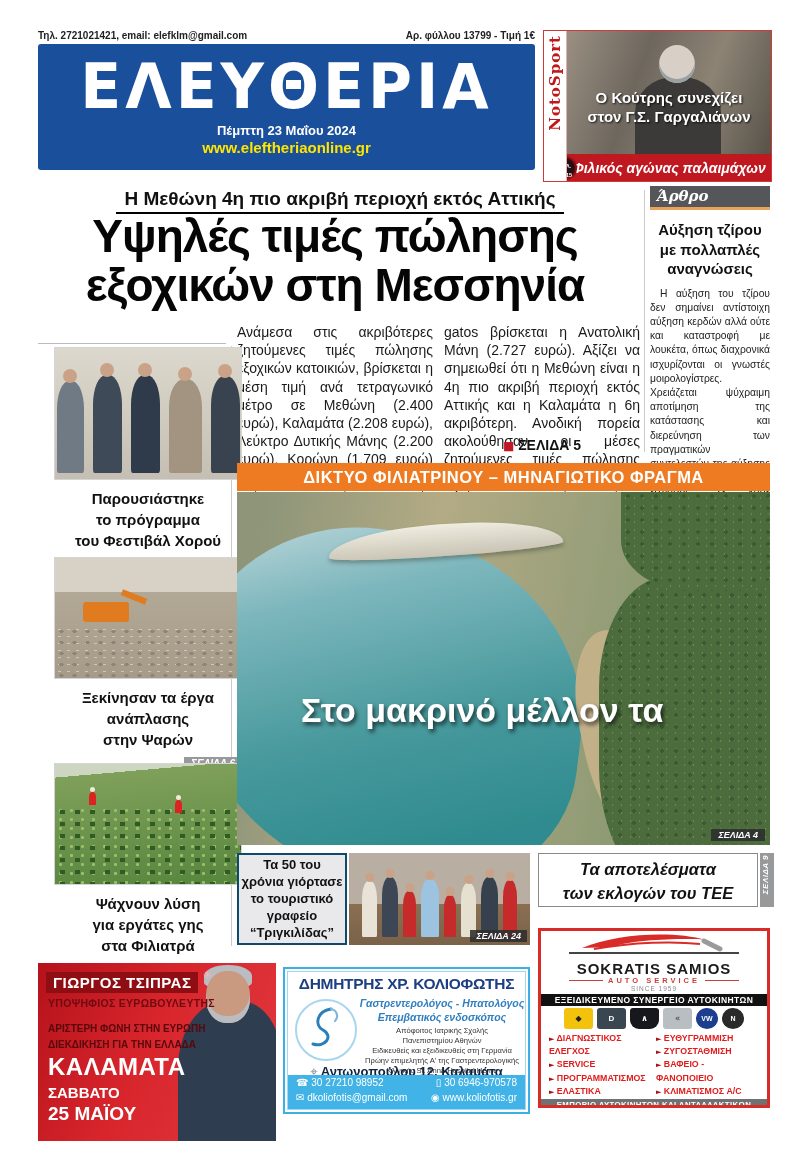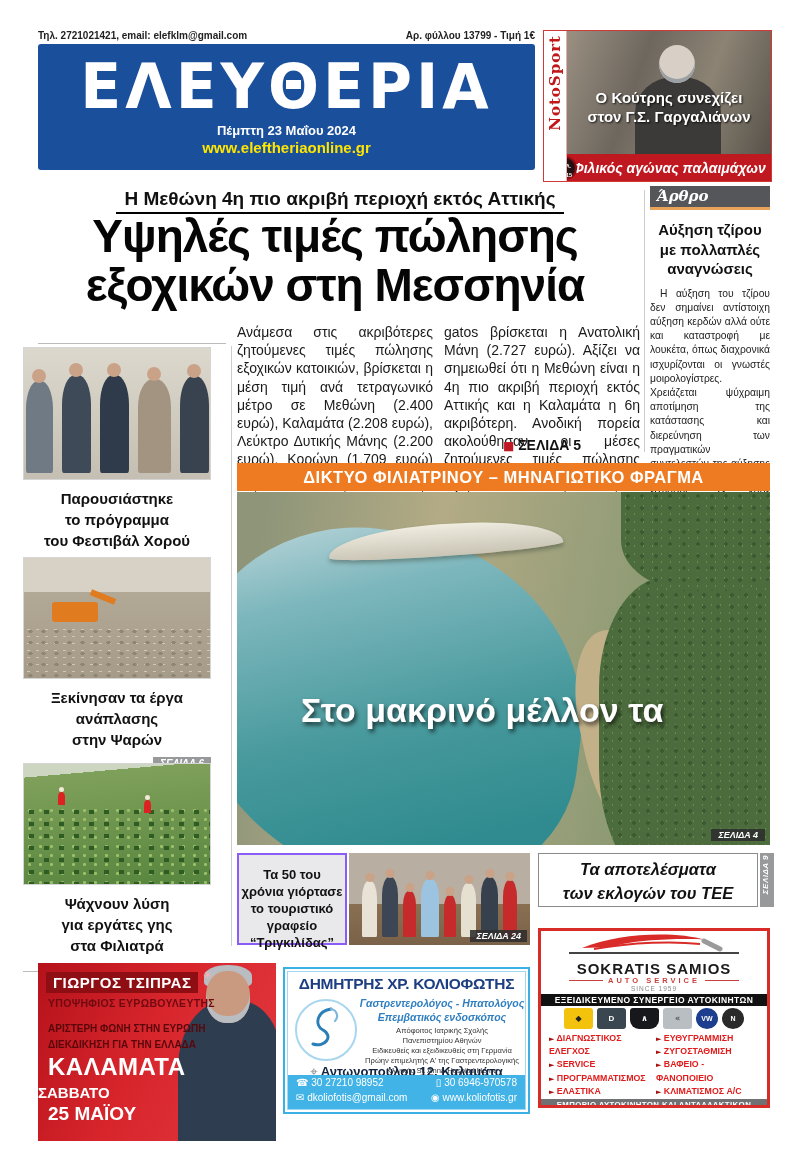--- a/index.html
+++ b/index.html
@@ -53,21 +53,21 @@
                border-bottom:3px solid #e8a25a;}
   .arthro-title{margin-top:10px;font-size:15px;font-weight:bold;text-align:center;line-height:1.3;}
   .arthro-body{margin-top:8px;font-size:10.3px;line-height:1.38;text-align:justify;color:#222;text-indent:10px;}
   .arthro-rule{margin-top:9px;border-top:1px solid #999;}
   .arthro-page{margin-top:3px;text-align:right;padding-right:12px;font-family:"DejaVu Serif",serif;
                font-style:italic;font-weight:bold;font-size:11px;}
 
   
   .vline{width:1px;background:#ccc;}
   .sb-topline{left:38px;top:343px;width:188px;border-top:1px solid #bbb;}
-  .sb-item{left:23px;width:188px;}
+  .sb-item{left:54px;width:188px;}
   .sb-photo{width:188px;border:1px solid #d5d5d5;box-sizing:border-box;position:relative;overflow:hidden;}
   .sb-caption{margin-top:8px;text-align:center;font-size:15px;font-weight:bold;line-height:1.4;color:#111;}
   .sb-badgerow{margin-top:7px;position:relative;height:16px;}
   .sb-badgerow .rule{position:absolute;left:0;right:0;top:8px;border-top:1px solid #bbb;}
   .page-badge{position:absolute;right:0;top:0;background:#97999b;color:#fff;font-style:italic;font-weight:bold;
               font-size:10px;padding:1px 7px;}
   .person{position:relative;display:inline-block;border-radius:45% 45% 6% 6%/30% 30% 4% 4%;}
   .person::before{content:"";position:absolute;left:50%;top:-12px;transform:translateX(-50%);
                   width:14px;height:14px;border-radius:50%;background:#caa287;}
   .photo1{height:133px;background:linear-gradient(#ddd8cd,#c4bfb2);}
@@ -102,43 +102,43 @@
          background-image:radial-gradient(#3a5a31 20%,transparent 21%),radial-gradient(#6a8a4e 16%,transparent 17%);
          background-size:14px 12px,9px 8px;}
   .trees-r{position:absolute;right:-4%;top:24%;width:36%;height:90%;border-radius:35% 15% 0 40%;}
   .trees-tr{position:absolute;right:-2%;top:-4%;width:30%;height:32%;border-radius:0 0 30% 45%;}
   .mp-headline{position:absolute;left:0;right:8%;top:56%;text-align:center;color:#fff;font-weight:800;
                font-size:34px;line-height:1.22;text-shadow:2px 3px 4px rgba(0,0,0,.65);}
   .mp-badge{position:absolute;right:5px;bottom:4px;background:rgba(45,45,45,.88);color:#fff;font-style:italic;
             font-weight:bold;font-size:9px;padding:1px 7px;}
 
   
-  .trig-box{left:237px;top:853px;width:110px;height:92px;background:#e9e9eb;border:2px solid #8b5cf6;
-            box-sizing:border-box;text-align:center;font-size:13px;font-weight:bold;line-height:1.3;padding-top:12px;}
+  .trig-box{left:237px;top:853px;width:110px;height:92px;background:#e9e9eb;border:2px solid #0c4a6e;
+            box-sizing:border-box;text-align:center;font-size:13px;font-weight:bold;line-height:1.3;padding-top:2px;}
   .trig-photo{left:349px;top:853px;width:181px;height:92px;background:linear-gradient(#b9aea2 0%,#b9aea2 55%,#8a6f52 55%,#7a6248 100%);
               overflow:hidden;}
   .trig-photo .row{position:absolute;left:0;right:0;bottom:8px;display:flex;justify-content:center;gap:5px;align-items:flex-end;}
   .trig-photo .person::before{width:9px;height:9px;top:-8px;}
   .tp-badge{position:absolute;right:3px;bottom:3px;background:rgba(45,45,45,.88);color:#fff;font-style:italic;
             font-weight:bold;font-size:9px;padding:1px 6px;}
   .tee-box{left:538px;top:853px;width:220px;height:54px;background:#fff;border:1px solid #8a8a8a;box-sizing:border-box;
            text-align:center;font-style:italic;font-weight:bold;font-size:16.5px;line-height:1.45;padding-top:4px;color:#111;}
   .tee-tab{left:760px;top:853px;width:14px;height:54px;background:#97999b;}
   .tee-tab span{position:absolute;left:1px;top:2px;writing-mode:vertical-rl;transform:rotate(180deg);
                 color:#fff;font-style:italic;font-weight:bold;font-size:8px;letter-spacing:.5px;}
 
   
   .tsipras{left:38px;top:963px;width:238px;height:178px;overflow:hidden;
            background:linear-gradient(115deg,#b5121b 0%,#d8252c 45%,#e23a40 100%);}
   .ts-namebar{position:absolute;left:8px;top:9px;background:#8e0e14;color:#fff;font-weight:800;font-size:15px;
               padding:2px 7px;letter-spacing:.5px;}
   .ts-role{position:absolute;left:10px;top:34px;color:#6e0a10;font-weight:800;font-size:10.5px;letter-spacing:.3px;}
   .ts-slogan{position:absolute;left:10px;top:58px;color:#58070b;font-weight:800;font-size:10px;line-height:1.6;}
   .ts-city{position:absolute;left:10px;top:90px;color:#fff;font-weight:800;font-size:24px;letter-spacing:.5px;}
-  .ts-day{position:absolute;left:0;top:121px;color:#fff;font-weight:800;font-size:15px;}
+  .ts-day{position:absolute;left:10px;top:121px;color:#fff;font-weight:800;font-size:15px;}
   .ts-date{position:absolute;left:10px;top:140px;color:#fff;font-weight:800;font-size:19px;}
   .ts-emblem{position:absolute;right:64px;top:6px;color:#ffb3b3;font-size:11px;}
   .ts-body{position:absolute;right:-6px;top:38px;width:104px;height:150px;background:#2e3d50;border-radius:45% 40% 0 0;}
   .ts-head{position:absolute;right:26px;top:8px;width:44px;height:52px;background:#c99a80;border-radius:46%;
            box-shadow:0 -7px 0 0 #b9bdc2 inset, 0 10px 0 0 rgba(0,0,0,0) ;}
   .ts-hair{position:absolute;right:24px;top:2px;width:48px;height:22px;background:#b9bdc2;border-radius:50% 50% 20% 20%;}
 
   
   .kolio{left:283px;top:967px;width:247px;height:147px;background:#fff;border:2px solid #3ab0e5;box-sizing:border-box;}
   .kolio-in{position:absolute;inset:2px;border:1px solid #9fd8f2;}

